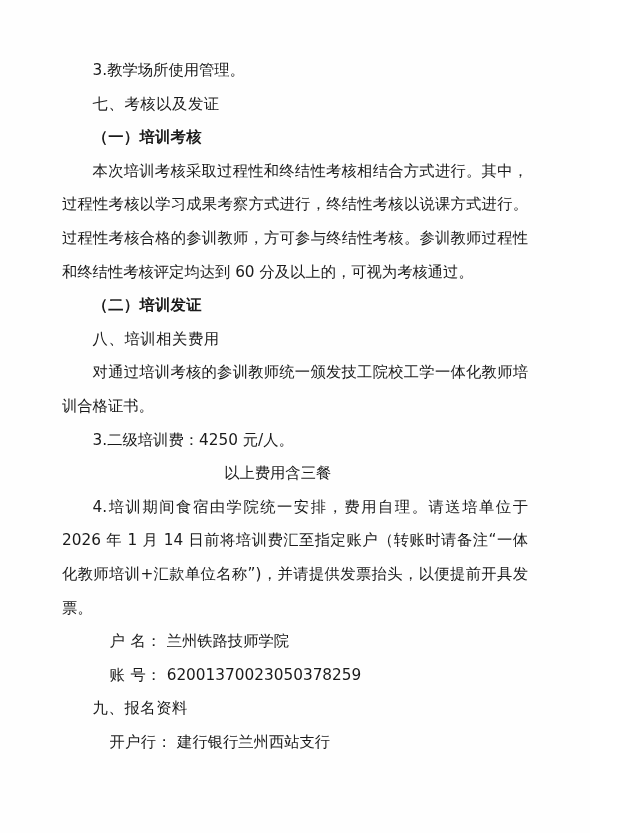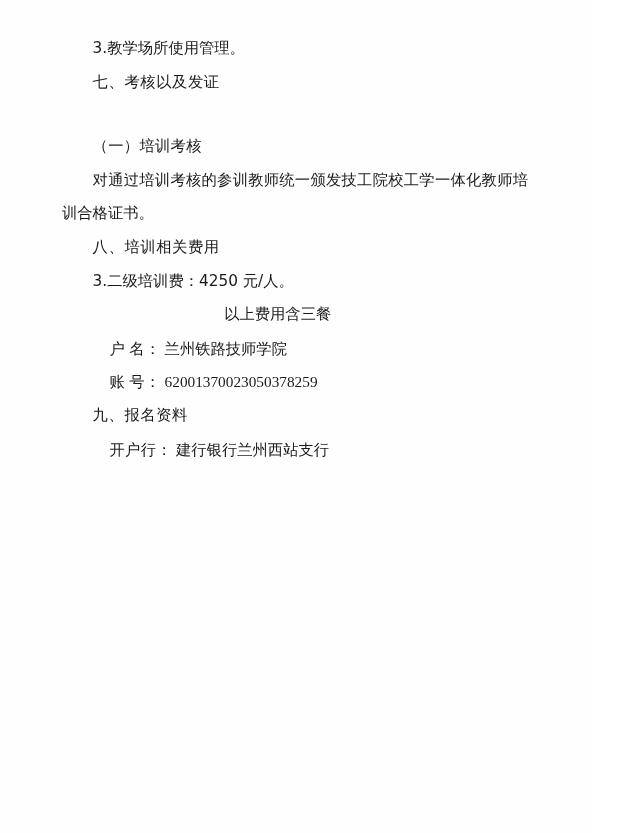--- a/index.html
+++ b/index.html
@@ -13,88 +13,89 @@
     font-family: "DejaVu Sans", "Liberation Sans", sans-serif;
     color: #1a1a1a;
     overflow: hidden;
   }
   .page {
     position: relative;
     width: 590px;
     height: 833px;
     background: #fefefe;
     box-sizing: border-box;
-    padding: 32px 62px 0 62px;
+    padding: 54px 62px 0 62px;
   }
   .doc-body {
     font-size: 15.3px;
     line-height: 33.6px;
   }
   .p {
     margin: 0;
     text-align: justify;
     text-justify: inter-ideograph;
   }
   
   .indent2 {
     text-indent: 2em;
   }
   .heading {
     font-weight: normal;
     text-indent: 2em;
     letter-spacing: 0.6px;
   }
   .subheading {
-    font-weight: normal;
+    font-weight: bold;
     text-indent: 2em;
     letter-spacing: 0.3px;
-    margin-top: 31px;
   }
   .justify-full {
     text-align: justify;
     text-justify: inter-ideograph;
   }
   .center-cont {
     text-indent: 0;
     padding-left: 10.6em;
   }
   .bank-line {
     text-indent: 0;
     padding-left: 3.1em;
-    font-family: Liberation Serif, serif;
   }
   .bank-label {
     display: inline-block;
     letter-spacing: 0.4px;
   }
 </style>
 </head>
 <body>
 
 <div class="page">
   <div class="doc-body">
 
     <p class="p indent2">3.教学场所使用管理。</p>
 
     <p class="p heading">七、考核以及发证</p>
 
     <p class="p subheading">（一）培训考核</p>
 
+    <p class="p indent2 justify-full">本次培训考核采取过程性和终结性考核相结合方式进行。其中，过程性考核以学习成果考察方式进行，终结性考核以说课方式进行。过程性考核合格的参训教师，方可参与终结性考核。参训教师过程性和终结性考核评定均达到 60 分及以上的，可视为考核通过。</p>
 
+    <p class="p subheading">（二）培训发证</p>
+
+    <p class="p heading">八、培训相关费用</p>
 
     <p class="p indent2 justify-full">对通过培训考核的参训教师统一颁发技工院校工学一体化教师培训合格证书。</p>
-
-    <p class="p heading">八、培训相关费用</p>
 
     <p class="p indent2">3.二级培训费：4250 元/人。</p>
 
 
 
     <p class="p center-cont">以上费用含三餐</p>
 
+    <p class="p indent2 justify-full">4.培训期间食宿由学院统一安排，费用自理。请送培单位于 2026 年 1 月 14 日前将培训费汇至指定账户（转账时请备注“一体化教师培训+汇款单位名称”)，并请提供发票抬头，以便提前开具发票。</p>
 
     <p class="p bank-line">
       <span class="bank-label">户  名：</span>
       <span>兰州铁路技师学院</span>
     </p>
 
     <p class="p bank-line">
       <span class="bank-label">账  号：</span>
       <span>62001370023050378259</span>
     </p>

